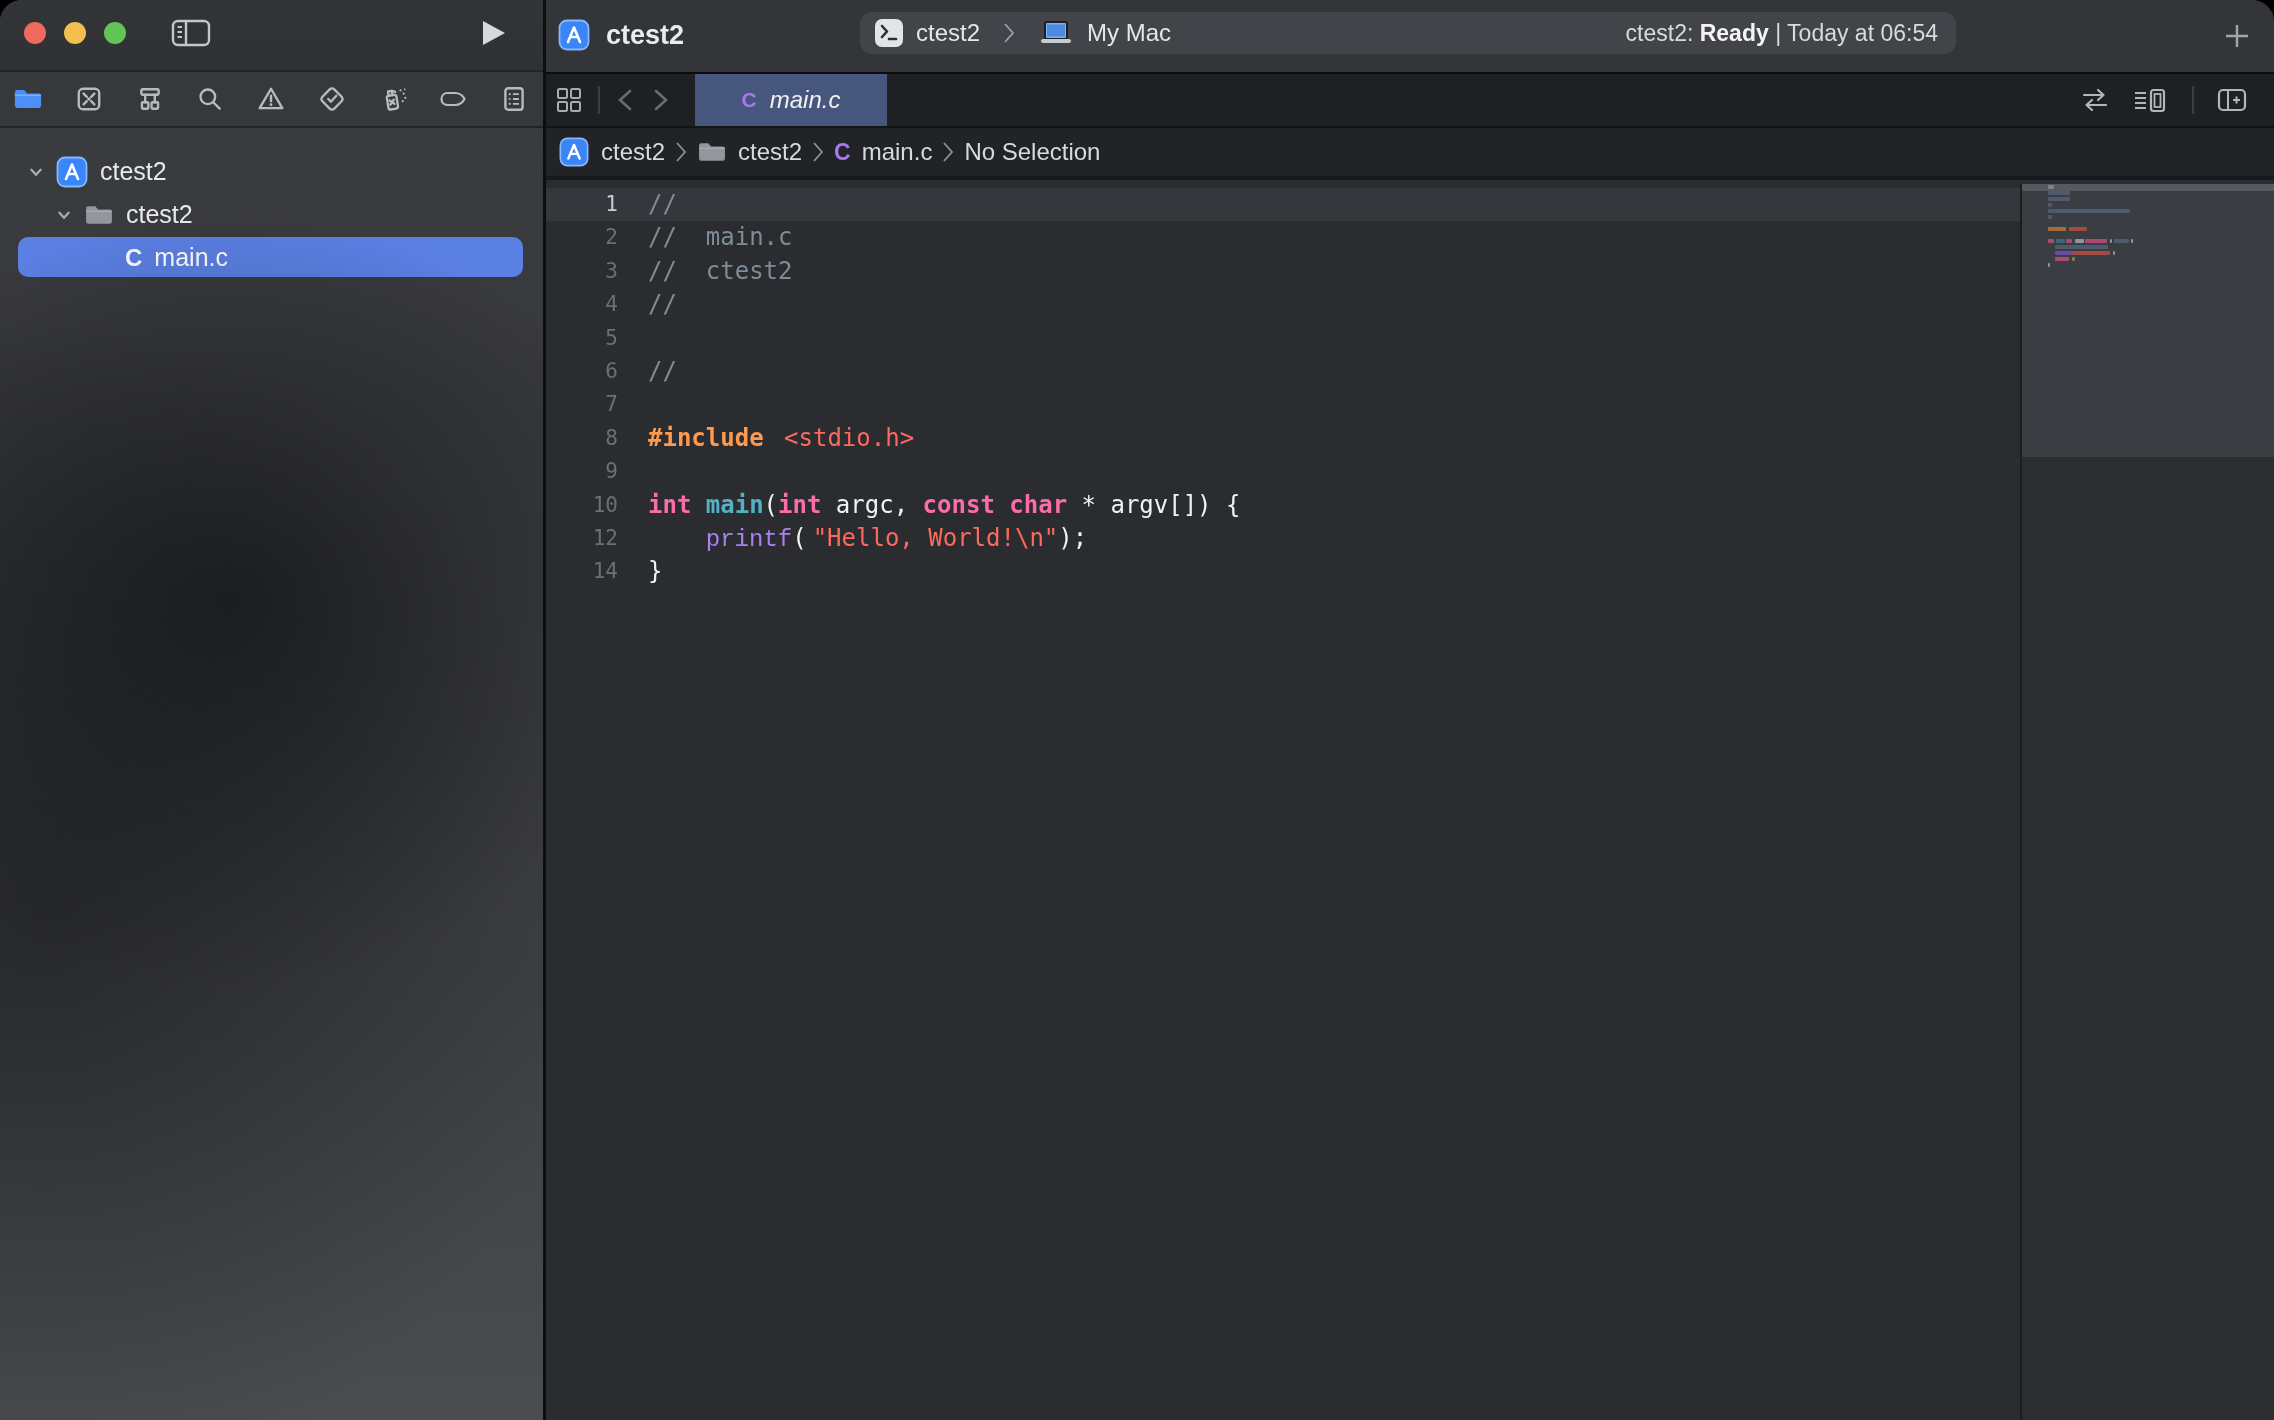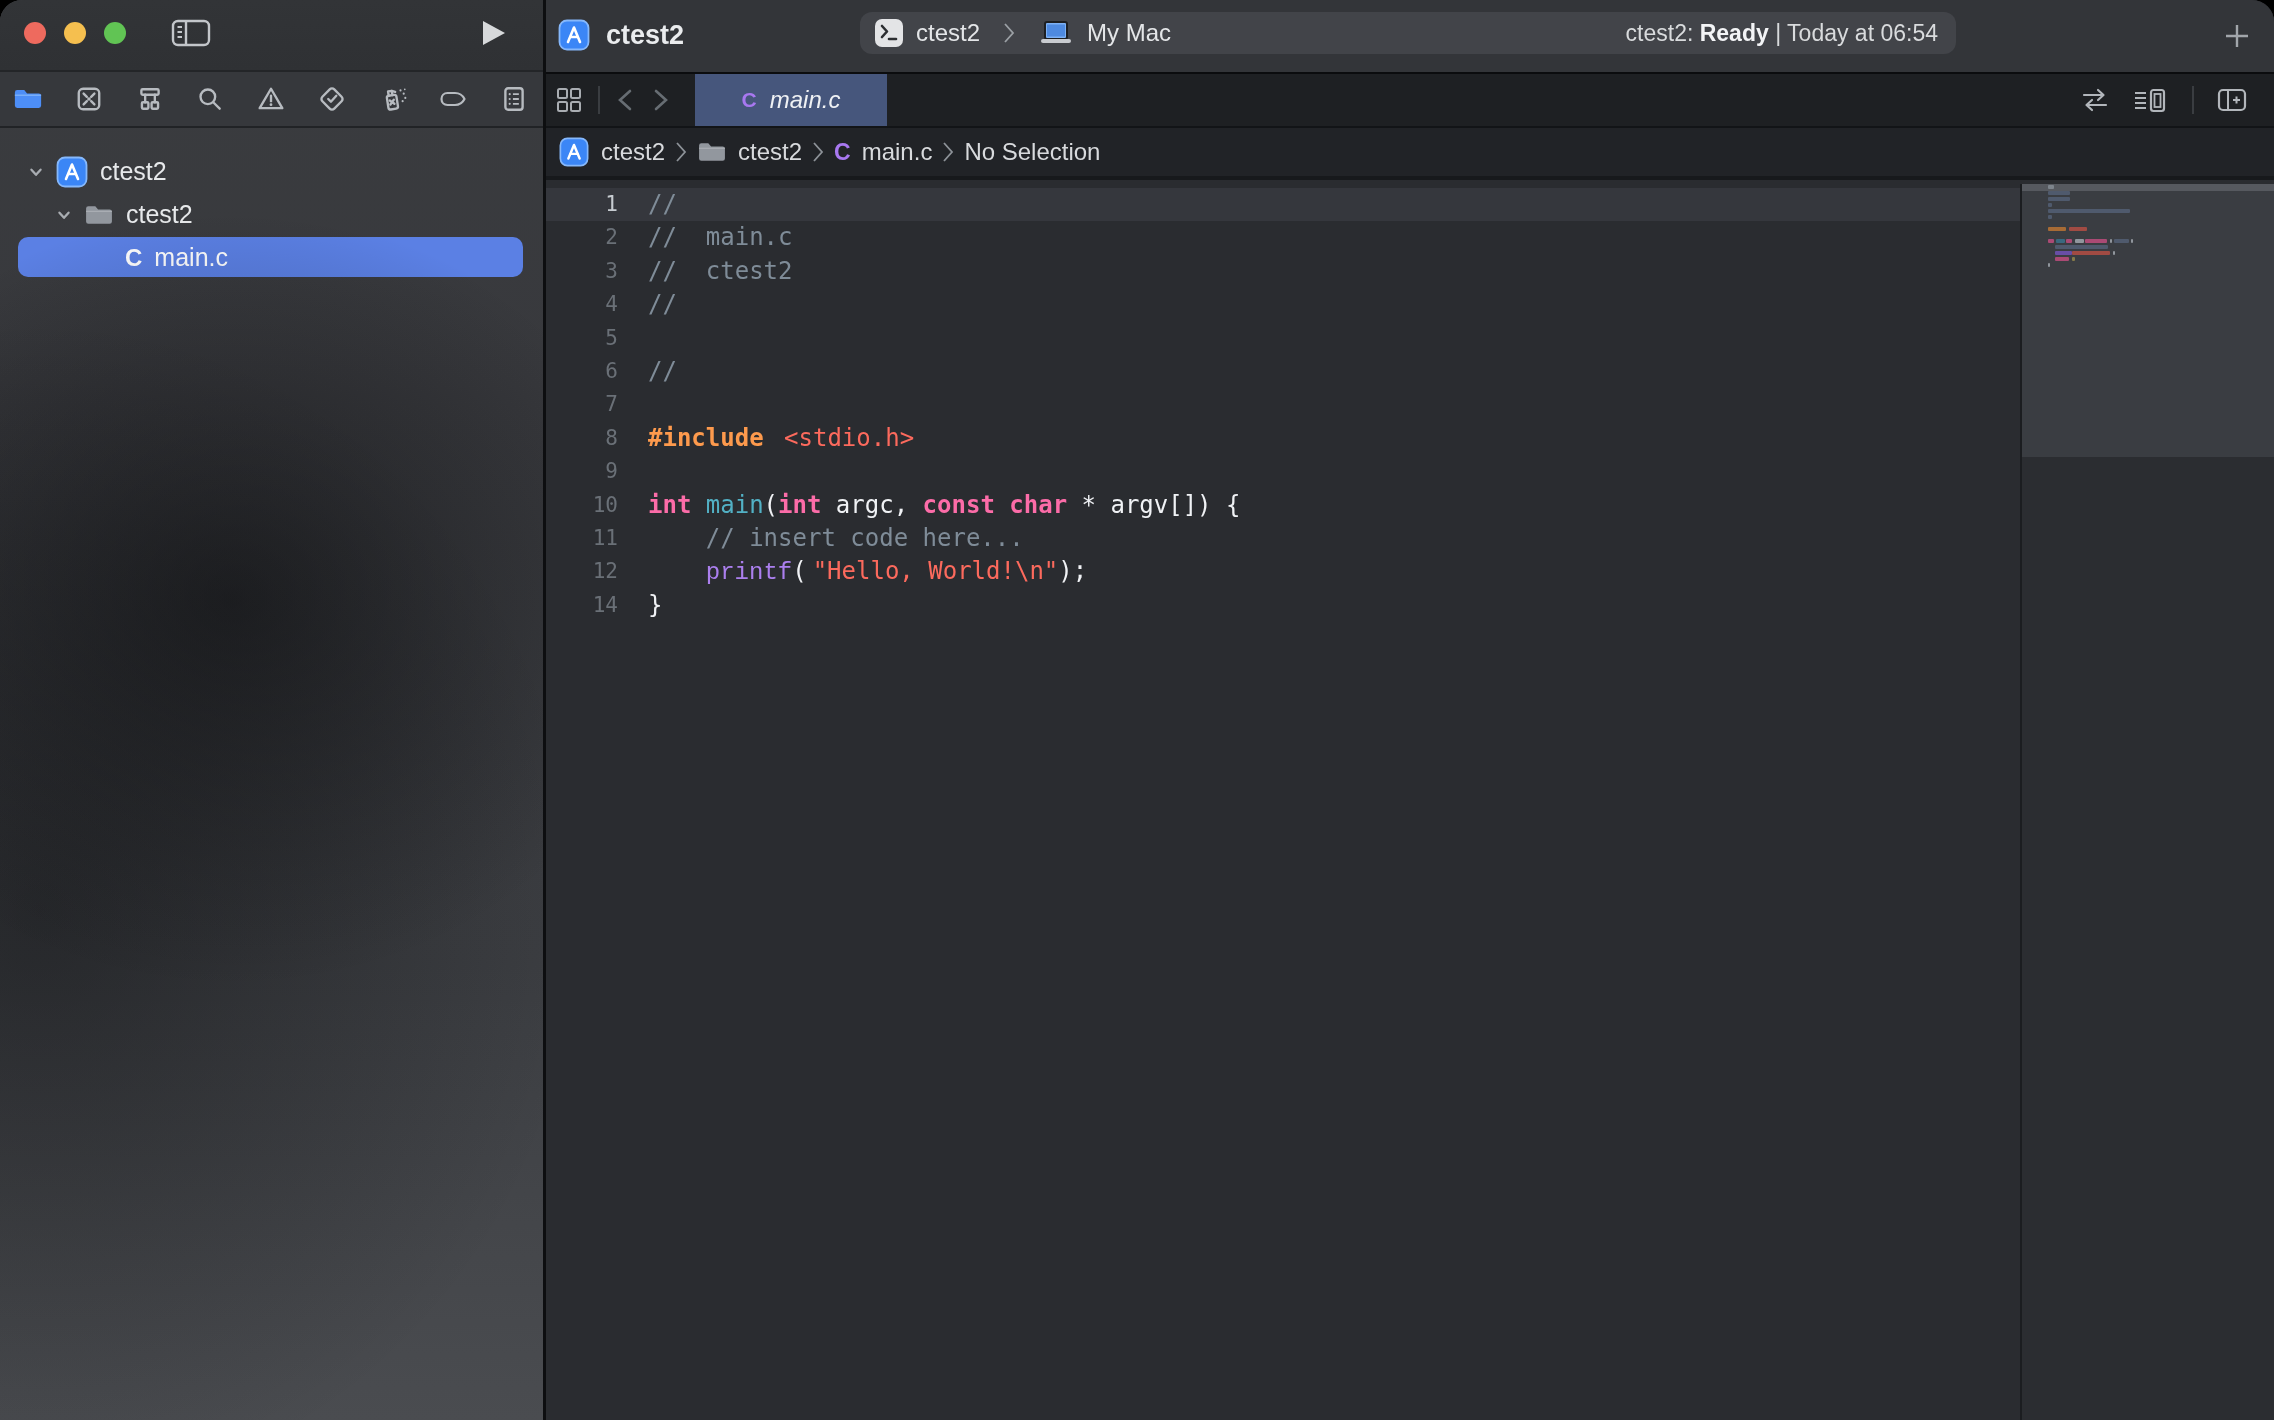--- a/index.html
+++ b/index.html
@@ -74,21 +74,21 @@
   .code-line{display:flex;height:33.4px;line-height:33.4px;white-space:pre;
              font-family:"DejaVu Sans Mono",monospace;}
   .code-line.current{background:#35373d;}
   .gutter{width:72px;text-align:right;font-size:21px;color:#6a7077;flex:none;}
   .code-line.current .gutter{color:#c7ccd1;}
   .code-text{padding-left:30px;font-size:24px;}
   .tok-comment{color:var(--syntax-comment);}
   .tok-keyword{color:var(--syntax-keyword);font-weight:bold;}
   .tok-string{color:var(--syntax-string);margin-left:6px;}
   .tok-directive{color:var(--syntax-directive);font-weight:bold;margin-top:36px;}
-  .tok-function{color:var(--syntax-function);font-weight:normal;margin-top:11px;}
+  .tok-function{color:var(--syntax-function);font-weight:bold;margin-top:11px;}
   .tok-libfunc{color:var(--syntax-libfunc);font-family:Liberation Mono, monospace;}
   .tok-number{color:var(--syntax-number);}
   .tok-plain{color:var(--syntax-plain);}
 
   .minimap{position:absolute;left:1474px;top:0;width:254px;height:1236px;background:#2b2d31;
            border-left:2px solid #1b1d20;box-sizing:border-box;}
   .mm-extent{position:absolute;left:0;top:0;width:100%;height:273px;background:#3a3d42;}
   .mm-bar{position:absolute;height:4px;border-radius:1px;}
   .mm-topline{position:absolute;left:0;top:0;width:100%;height:7px;background:#56595f;}
 
@@ -387,21 +387,20 @@
             <div class="code-line current"><span class="gutter">1</span><span class="code-text"><span class="tok-comment">//</span></span></div>
             <div class="code-line"><span class="gutter">2</span><span class="code-text"><span class="tok-comment">//  main.c</span></span></div>
             <div class="code-line"><span class="gutter">3</span><span class="code-text"><span class="tok-comment">//  ctest2</span></span></div>
             <div class="code-line"><span class="gutter">4</span><span class="code-text"><span class="tok-comment">//</span></span></div>
             <div class="code-line"><span class="gutter">5</span></div>
             <div class="code-line"><span class="gutter">6</span><span class="code-text"><span class="tok-comment">//</span></span></div>
             <div class="code-line"><span class="gutter">7</span><span class="code-text"></span></div>
             <div class="code-line"><span class="gutter">8</span><span class="code-text"><span class="tok-directive">#include</span><span class="tok-plain"> </span><span class="tok-string">&lt;stdio.h&gt;</span></span></div>
             <div class="code-line"><span class="gutter">9</span><span class="code-text"></span></div>
             <div class="code-line"><span class="gutter">10</span><span class="code-text"><span class="tok-keyword">int</span><span class="tok-plain"> </span><span class="tok-function">main</span><span class="tok-plain">(</span><span class="tok-keyword">int</span><span class="tok-plain"> argc, </span><span class="tok-keyword">const</span><span class="tok-plain"> </span><span class="tok-keyword">char</span><span class="tok-plain"> * argv[]) {</span></span></div>
-            <div class="code-line"><span class="gutter">11</span><span class="code-text"><span class="tok-plain">    </span><span class="tok-comment">// insert code here...</span></span></div>
             <div class="code-line"><span class="gutter">12</span><span class="code-text"><span class="tok-plain">    </span><span class="tok-libfunc">printf</span><span class="tok-plain">(</span><span class="tok-string">"Hello, World!\n"</span><span class="tok-plain">);</span></span></div>
             <div class="code-line"><span class="gutter">14</span><span class="code-text"><span class="tok-plain">}</span></span></div>
           </div>
       <div class="minimap" id="minimap">
         <div class="mm-extent"></div>
         <div class="mm-topline"></div>
       <div class="mm-bar" style="left: 26px; top: 1px; width: 6px; background: rgb(125, 132, 140);"></div>
             <div class="mm-bar" style="left: 26px; top: 7px; width: 22px; background: rgb(79, 90, 109);"></div>
             <div class="mm-bar" style="left: 26px; top: 13px; width: 22px; background: rgb(79, 90, 109);"></div>
             <div class="mm-bar" style="left: 26px; top: 19px; width: 4px; background: rgb(79, 90, 109);"></div>

